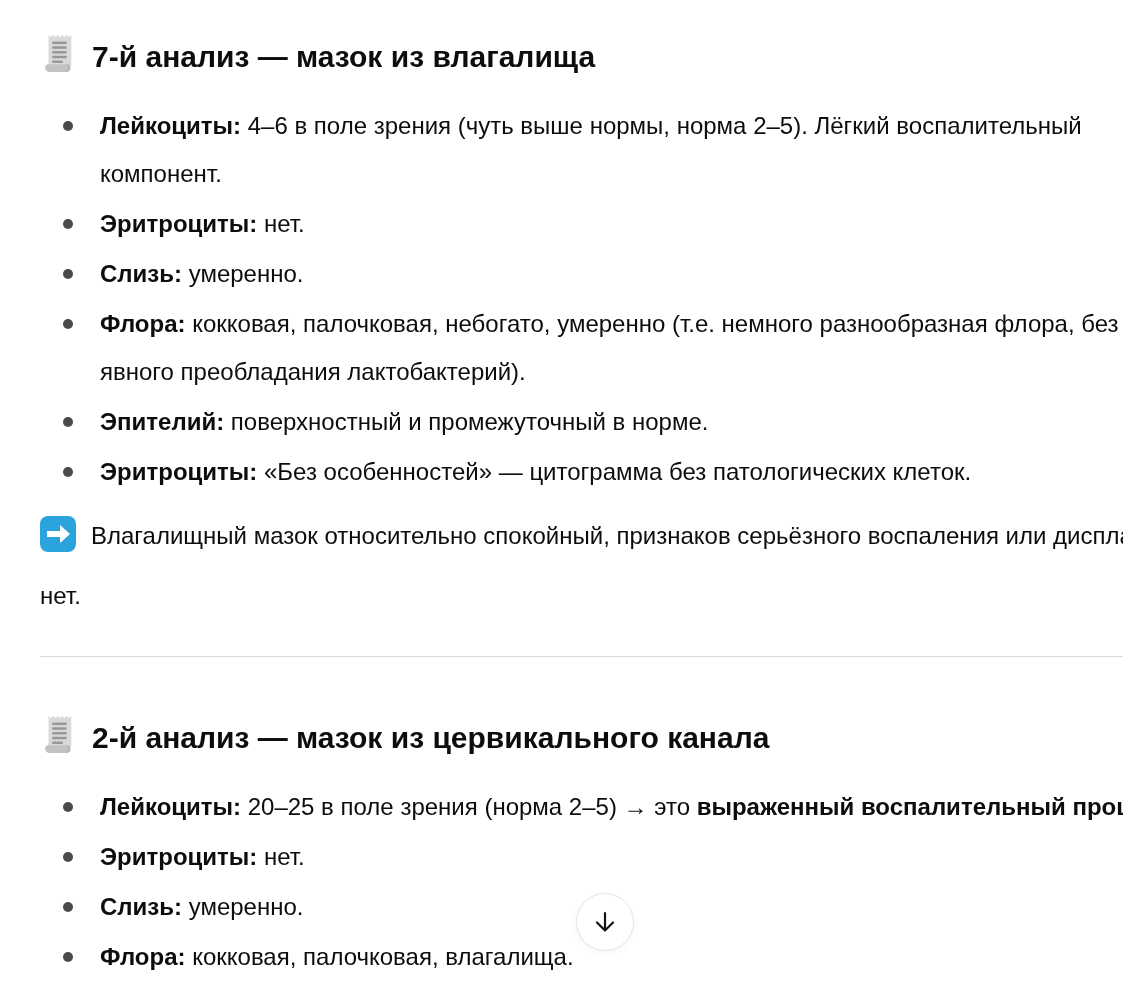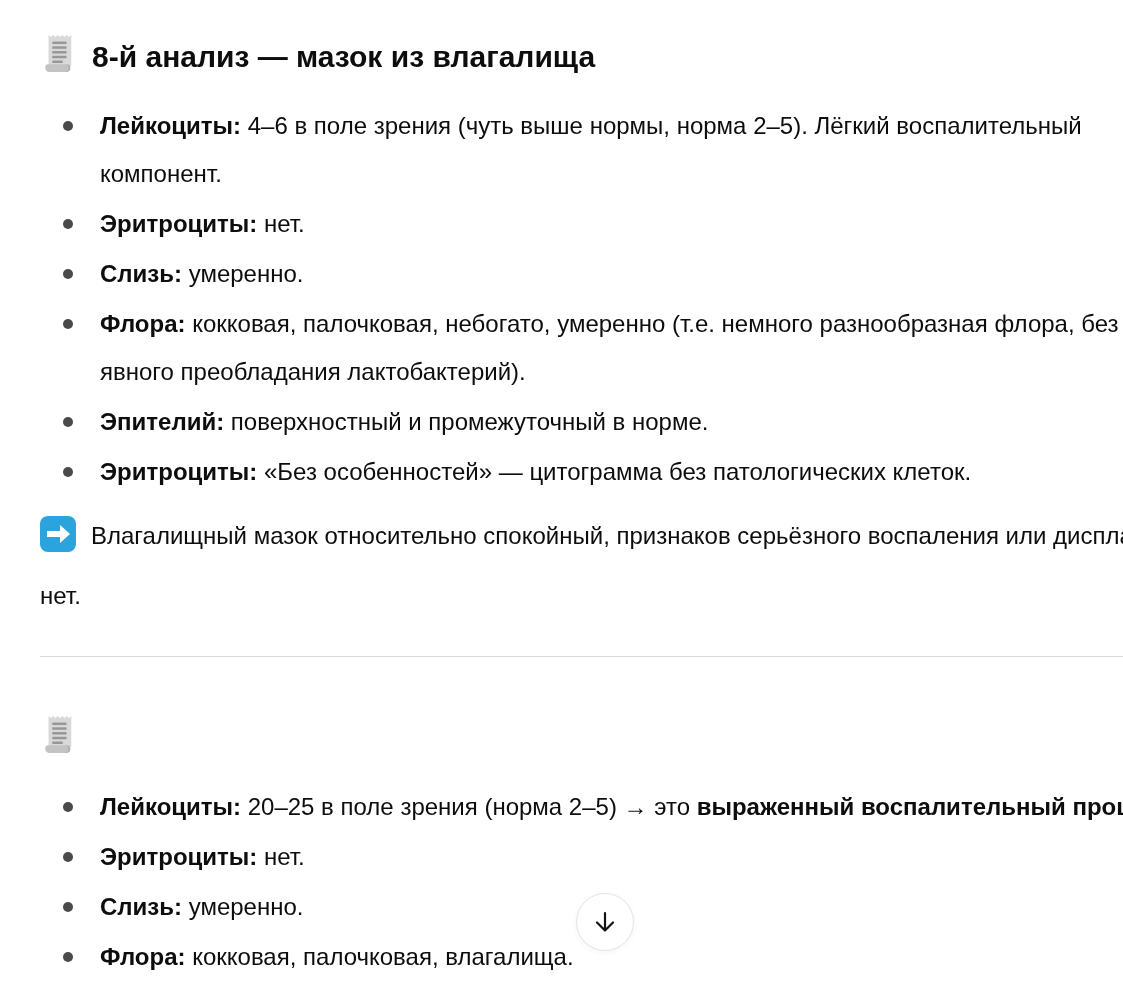--- a/index.html
+++ b/index.html
@@ -103,21 +103,21 @@
           <path d="M9 3 l2.4 2.2 2.4-2.2 2.4 2.2 2.4-2.2 2.4 2.2 2.4-2.2 2.4 2.2 2.4-2.2 2.4 2.2 2.4-2.2 v33 H9 z" fill="#d9d9d9"></path>
           <rect x="13" y="10" width="15" height="2.6" fill="#979797"></rect>
           <rect x="13" y="15" width="15" height="2.6" fill="#979797"></rect>
           <rect x="13" y="20" width="15" height="2.6" fill="#979797"></rect>
           <rect x="13" y="25" width="15" height="2.6" fill="#979797"></rect>
           <rect x="13" y="30" width="11" height="2.6" fill="#979797"></rect>
           <path d="M8.5 34 h19.5 a4 4 0 0 1 0 8 H10 a4.5 4.5 0 0 1 -4.5 -4.5 a3.5 3.5 0 0 1 3 -3.5 z" fill="#c3c3c3"></path>
           <path d="M8.5 34 h19.5 a4 4 0 0 1 0 8 h-2 a4 4 0 0 0 0 -8 z" fill="#b2b2b2"></path>
         </svg>
       </span>
-      <span>8-й анализ — мазок из влагалища</span>
+      <span>7-й анализ — мазок из влагалища</span>
     </h3>
 
     <ul class="props">
       <li>
         <span class="bullet-dot"></span>
         <span class="lbl">Лейкоциты:</span><span> 4–6 в поле зрения (чуть выше нормы, норма 2–5). Лёгкий воспалительный компонент.</span>
       </li>
       <li>
         <span class="bullet-dot"></span>
         <span class="lbl">Эритроциты:</span><span> нет.</span>
@@ -155,20 +155,21 @@
           <path d="M9 3 l2.4 2.2 2.4-2.2 2.4 2.2 2.4-2.2 2.4 2.2 2.4-2.2 2.4 2.2 2.4-2.2 2.4 2.2 2.4-2.2 v33 H9 z" fill="#d9d9d9"></path>
           <rect x="13" y="10" width="15" height="2.6" fill="#979797"></rect>
           <rect x="13" y="15" width="15" height="2.6" fill="#979797"></rect>
           <rect x="13" y="20" width="15" height="2.6" fill="#979797"></rect>
           <rect x="13" y="25" width="15" height="2.6" fill="#979797"></rect>
           <rect x="13" y="30" width="11" height="2.6" fill="#979797"></rect>
           <path d="M8.5 34 h19.5 a4 4 0 0 1 0 8 H10 a4.5 4.5 0 0 1 -4.5 -4.5 a3.5 3.5 0 0 1 3 -3.5 z" fill="#c3c3c3"></path>
           <path d="M8.5 34 h19.5 a4 4 0 0 1 0 8 h-2 a4 4 0 0 0 0 -8 z" fill="#b2b2b2"></path>
         </svg>
       </span>
+      <span>2-й анализ — мазок из цервикального канала</span>
     </h3>
 
     <ul class="props">
       <li>
         <span class="bullet-dot"></span>
         <span class="lbl">Лейкоциты:</span><span> 20–25 в поле зрения (норма 2–5) → это </span><b class="inline-strong">выраженный воспалительный процесс</b>
       </li>
       <li>
         <span class="bullet-dot"></span>
         <span class="lbl">Эритроциты:</span><span> нет.</span>

